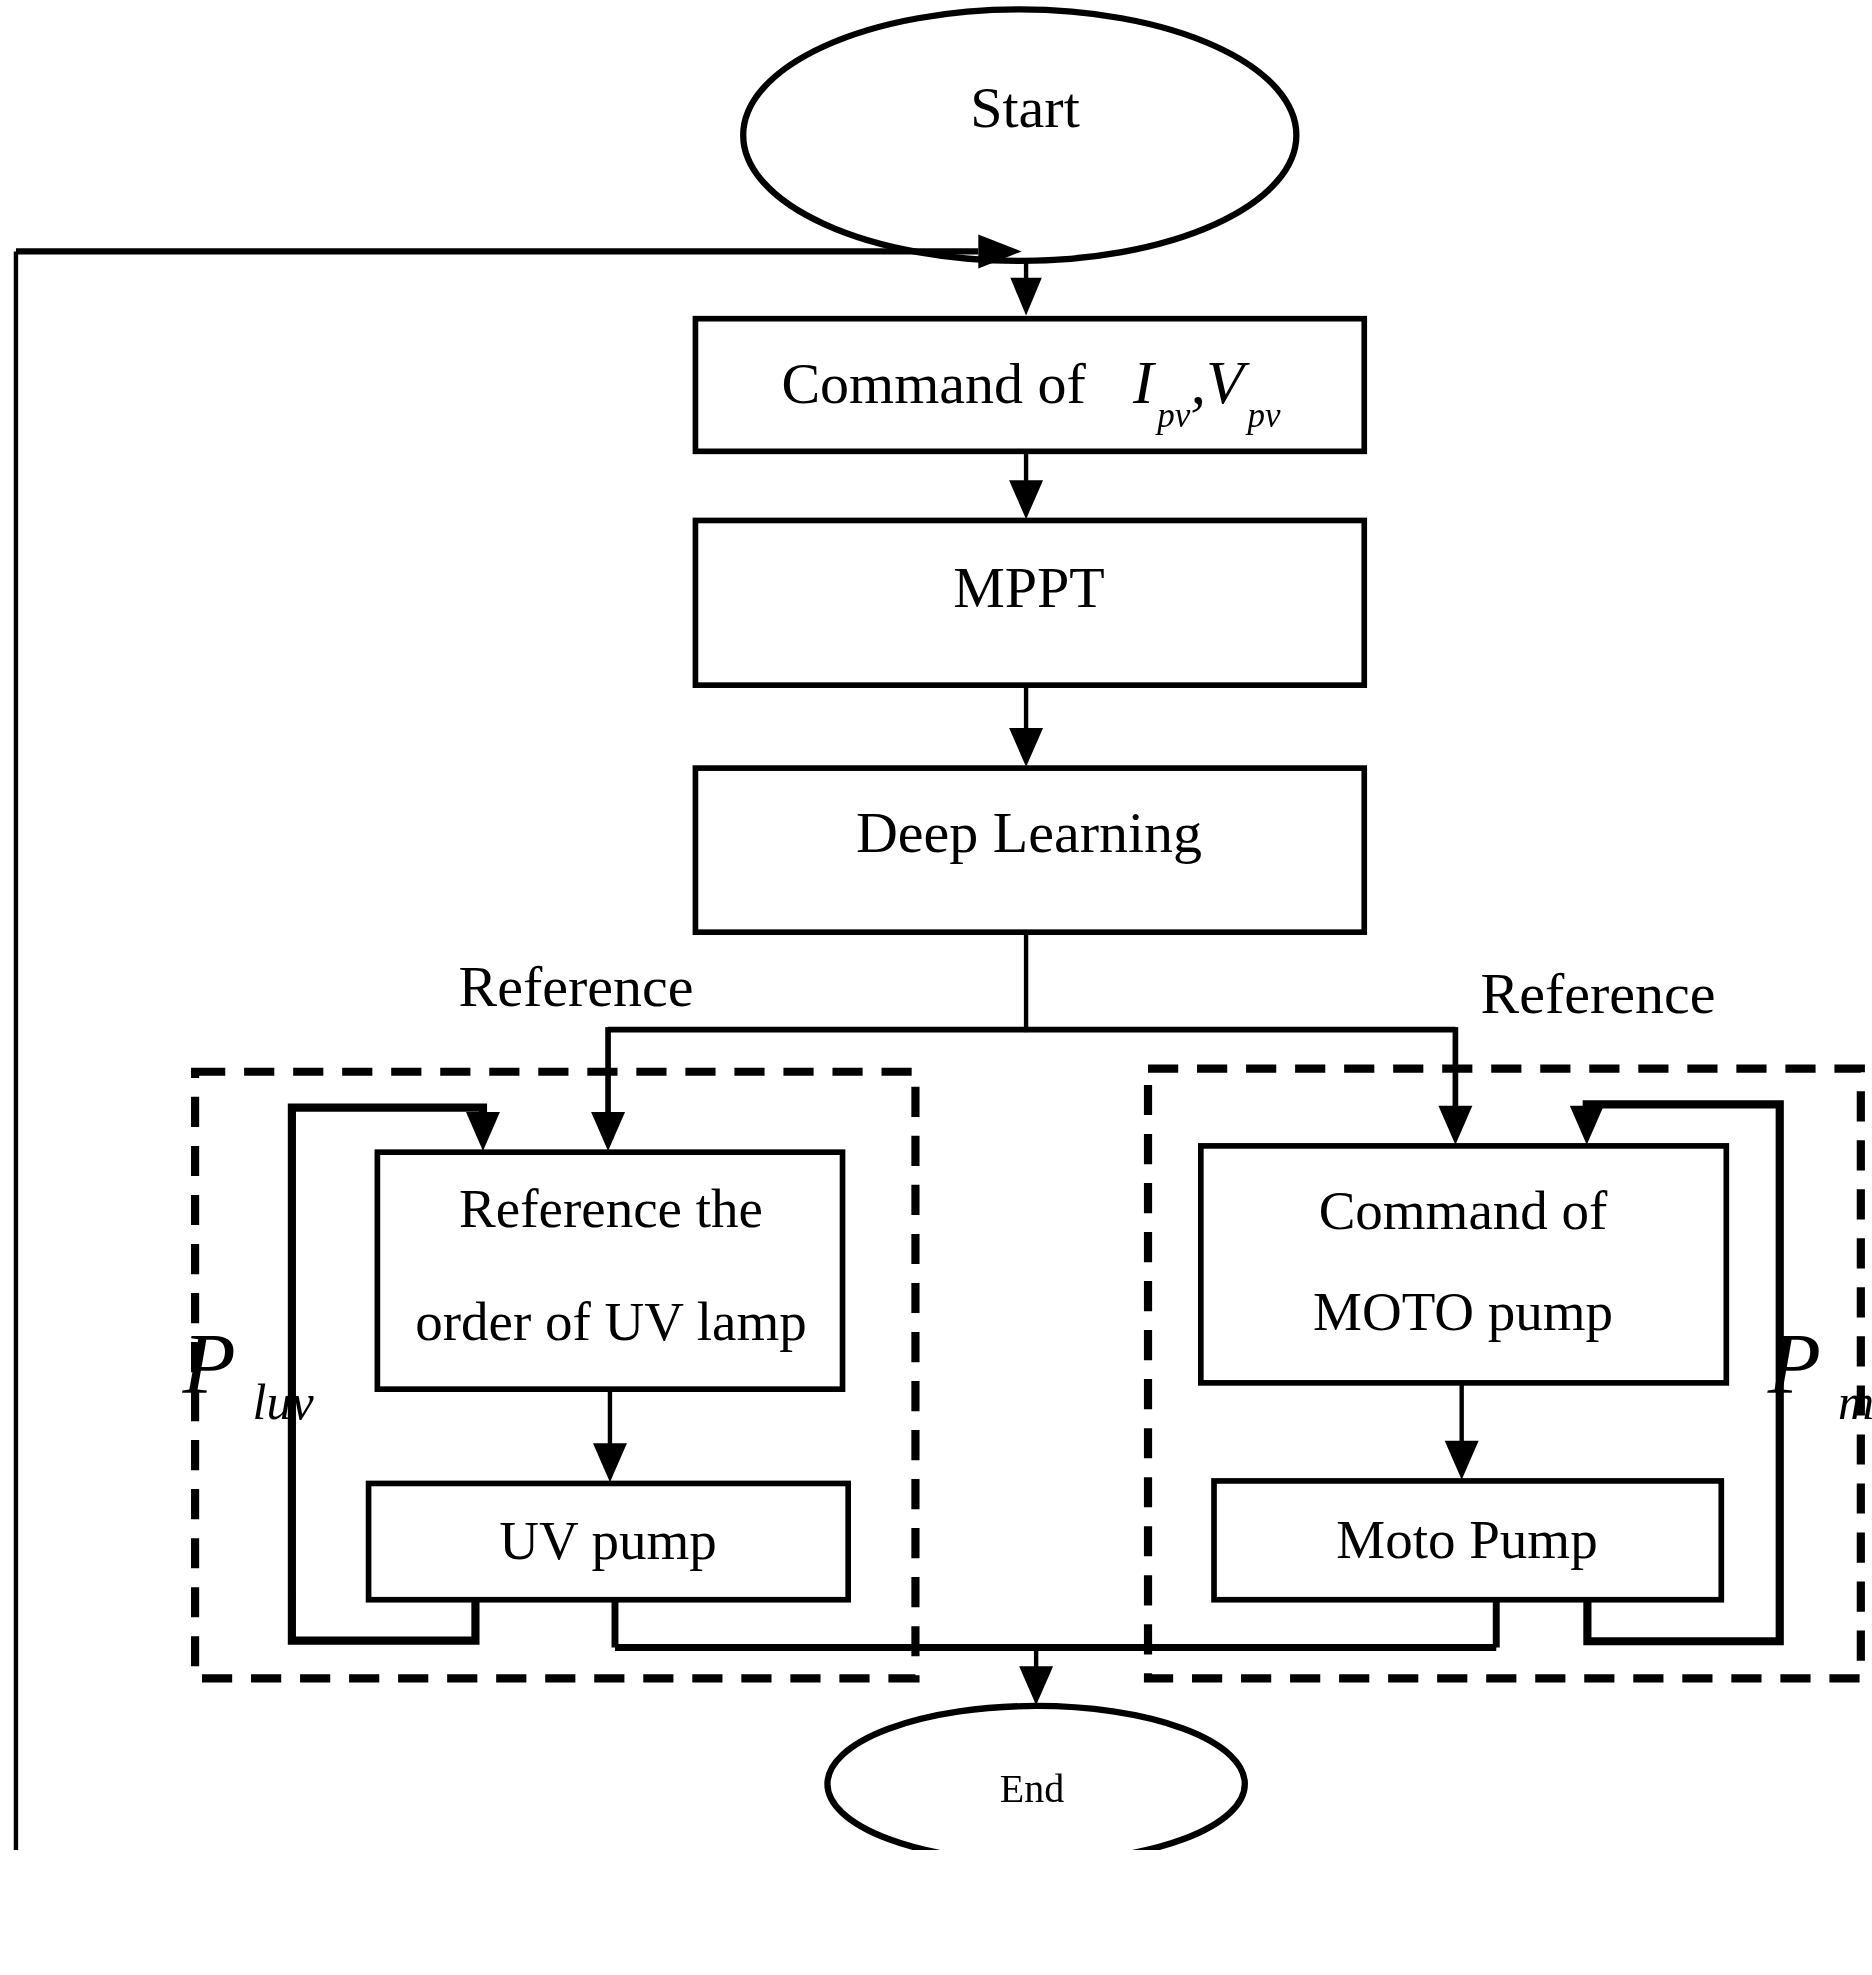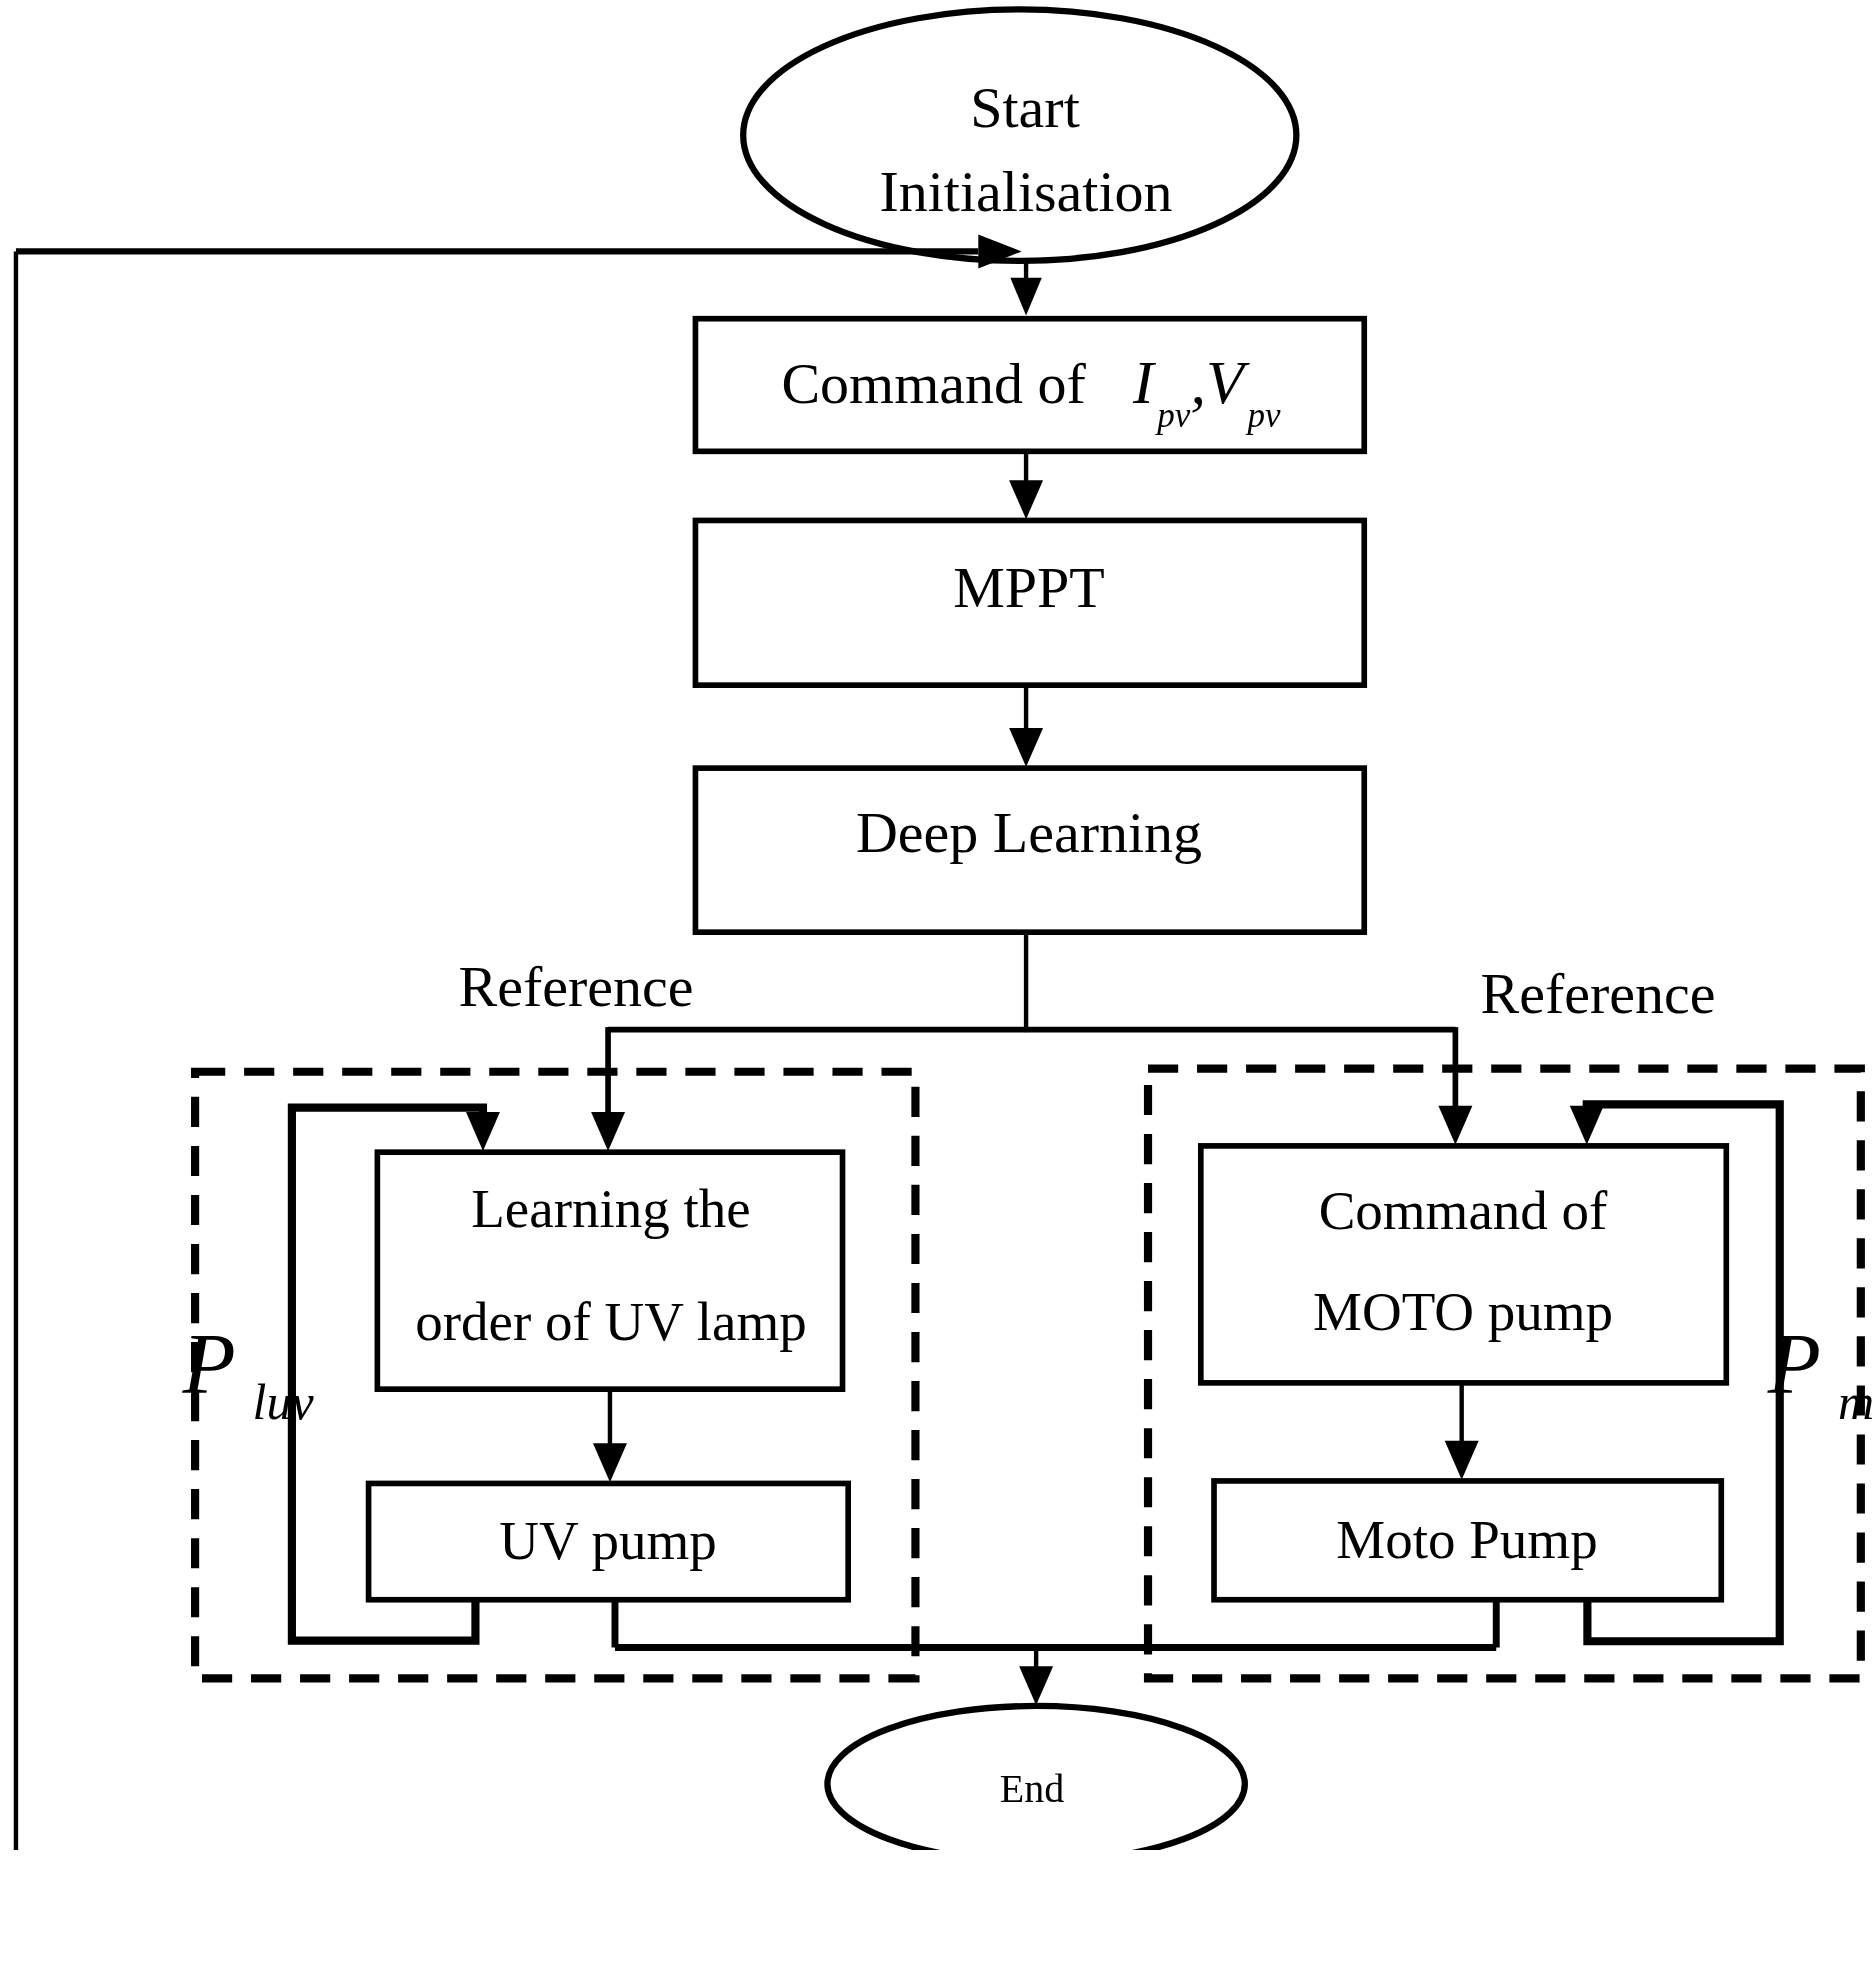--- a/index.html
+++ b/index.html
@@ -119,34 +119,33 @@
       <polygon points="741,1769 795,1769 768,1831"></polygon>
       <polygon points="2497,1759 2551,1759 2524,1821"></polygon>
       <polygon points="943,2296 997,2296 970,2358"></polygon>
       <polygon points="2298,2292 2352,2292 2325,2354"></polygon>
       <polygon points="1621,2651 1675,2651 1648,2713"></polygon>
       <polygon points="1556,373 1556,427 1625,400"></polygon>
     </g>
   </svg>
 
   <div class="lbl fs-node" style="left:1025px; top:108px;">Start</div>
-  <div class="lbl fs-node" style="left:1026px; top:192px;">Initialisation</div>
 
   <div class="lbl fs-node" style="left:1031px; top:382px;">
     <span>Command of</span><span class="formula-gap"></span><span class="formula-var">I</span><span class="sub">pv</span><span class="formula-var">,</span><span class="formula-var">V</span><span class="sub">pv</span>
   </div>
 
   <div class="lbl fs-node" style="left:1029px; top:588px;">MPPT</div>
 
   <div class="lbl fs-node" style="left:1029px; top:833px;">Deep Learning</div>
 
   <div class="lbl fs-node" style="left:576px; top:987px;">Reference</div>
   <div class="lbl fs-node" style="left:1598px; top:994px;">Reference</div>
 
-  <div class="lbl fs-box" style="left:611px; top:1208px;">Learning the</div>
+  <div class="lbl fs-box" style="left:611px; top:1208px;">Reference the</div>
   <div class="lbl fs-box" style="left:611px; top:1321px;">order of UV lamp</div>
 
   <div class="lbl fs-box" style="left:608px; top:1540px;">UV pump</div>
 
   <div class="lbl fs-box" style="left:1463px; top:1210px;">Command of</div>
   <div class="lbl fs-box" style="left:1463px; top:1311px;">MOTO pump</div>
 
   <div class="lbl fs-box" style="left:1467px; top:1539px;">Moto Pump</div>
 
   <div class="lbl fs-end" style="left:1032px; top:1789px;">End</div>

